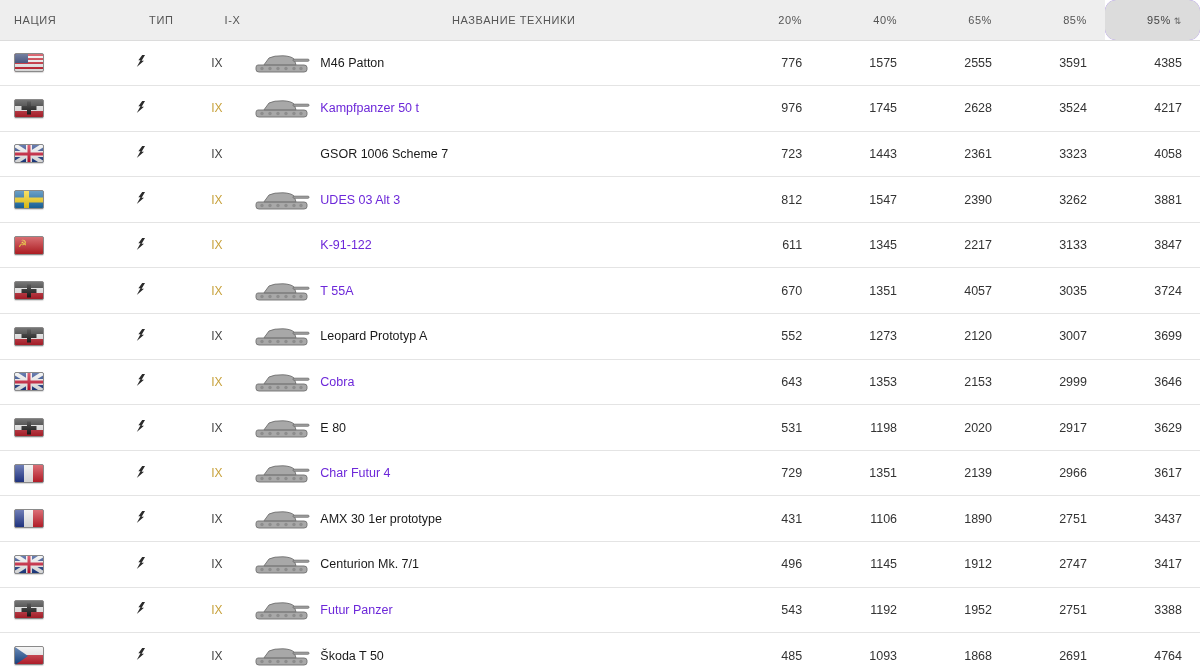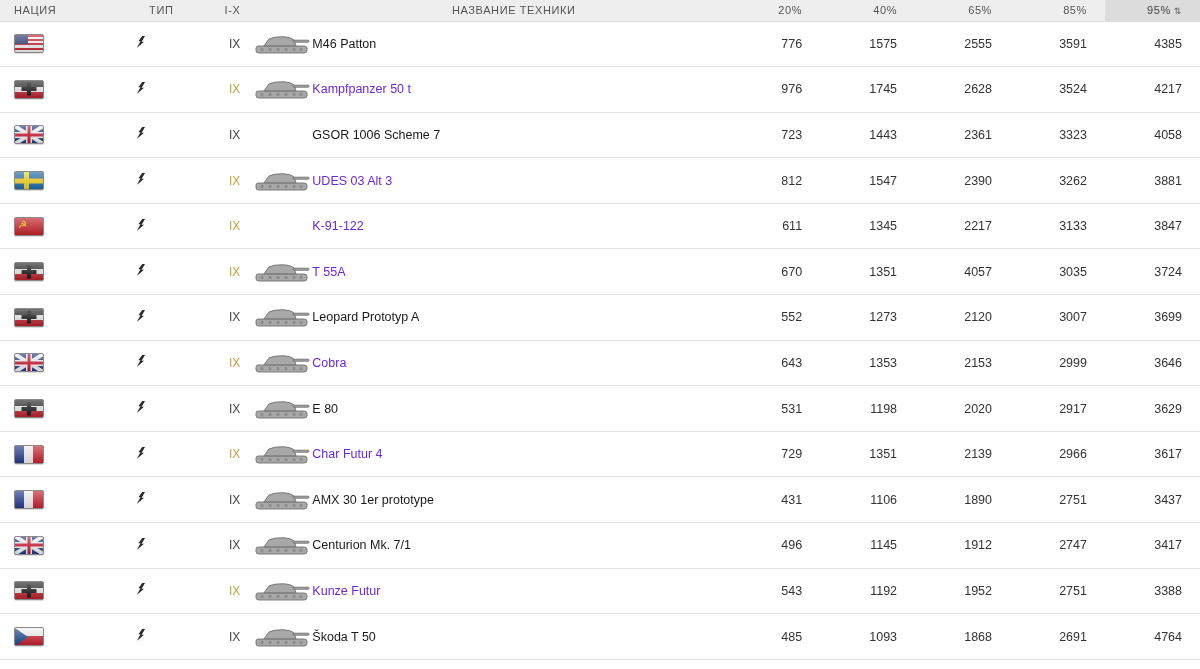--- a/index.html
+++ b/index.html
@@ -16,56 +16,56 @@
     position: relative;
     background: #fff;
   }
   table.stats {
     width: 1200px;
     border-collapse: collapse;
     table-layout: fixed;
   }
   
   thead tr {
-    height: 21px;
+    height: 40px;
     background: #8b5cf6;
   }
   thead th {
     font-size: 11px;
     font-weight: normal;
     color: #555555;
     letter-spacing: 0.6px;
     padding: 0 10px;
     border-bottom: 1px solid #dcdcdc;
     background: #eeeeee;
     vertical-align: middle;
     white-space: nowrap;
   }
   th.th-nation   { width: 92px;  text-align: left; padding-left: 14px; }
   th.th-type     { width: 78px;  text-align: right; }
   th.th-tier     { width: 62px;  text-align: right; }
   th.th-name     { width: 440px; text-align: center; padding-left: 62px; }
   th.th-num      { width: 88px;  text-align: right; padding-right: 18px; }
-  th.th-sorted   { background: #dcdcdc; color: #444; }
+  th.th-sorted   { background: #dcdcdc; color: #444; border-radius: 11px; }
   .sort-arrow { font-size: 9px; margin-left: 3px; color: #666; }
 
   
   tbody tr {
     height: 45.6px;
     border-bottom: 1px solid #e4e4e4;
   }
   tbody td {
     font-size: 12.5px;
     color: #222;
     padding: 0 10px;
     vertical-align: middle;
   }
   td.c-nation { padding-left: 14px; }
   td.c-type   { text-align: center; }
-  td.c-tier   { text-align: right; font-size: 12px; color: #444; }
+  td.c-tier   { text-align: center; font-size: 12px; color: #444; }
   td.c-name   { padding-left: 0; }
   td.c-num    { text-align: right; padding-right: 18px; font-size: 12.5px; color: #333; }
   tr.premium td.c-tier { color: #c8a23c; }
 
   
   .flag {
     width: 30px; height: 19px;
     border: 1px solid #8a8a8a;
     border-radius: 2px;
     display: inline-block;
@@ -144,21 +144,21 @@
   .type-icon {
     display: inline-block;
     width: 14px; height: 14px;
     color: #2b2b2b;
     font-size: 15px;
     line-height: 14px;
     transform: rotate(0deg);
   }
 
   
-  .tank-cell { display: flex; align-items: center; gap: 0; }
+  .tank-cell { display: flex; align-items: center; gap: 8px; }
   .tank-icon {
     width: 62px; height: 26px;
     flex: 0 0 62px;
     display: inline-block;
   }
   .tank-name { font-size: 12.5px; color: #1a1a1a; white-space: nowrap; }
   .tank-name.premium { color: #6d28d9; }
   .tank-icon.empty { visibility: hidden; }
 </style>
 </head>
@@ -552,21 +552,21 @@
                 </g>
                 <g fill="#8d8d8d">
                   <circle cx="12" cy="18.5" r="1.7"></circle>
                   <circle cx="20" cy="18.5" r="1.7"></circle>
                   <circle cx="28" cy="18.5" r="1.7"></circle>
                   <circle cx="36" cy="18.5" r="1.7"></circle>
                   <circle cx="44" cy="18.5" r="1.7"></circle>
                   <circle cx="51" cy="18.5" r="1.7"></circle>
                 </g>
               </svg>
-              <span class="tank-name premium">Kunze Futur</span>
+              <span class="tank-name premium">Futur Panzer</span>
             </span>
           </td>
           <td class="c-num"><span>543</span></td>
           <td class="c-num"><span>1192</span></td>
           <td class="c-num"><span>1952</span></td>
           <td class="c-num"><span>2751</span></td>
           <td class="c-num"><span>3388</span></td>
         </tr>
         <tr>
           <td class="c-nation"><span class="flag flag-czech"><span class="tri"></span></span></td>

